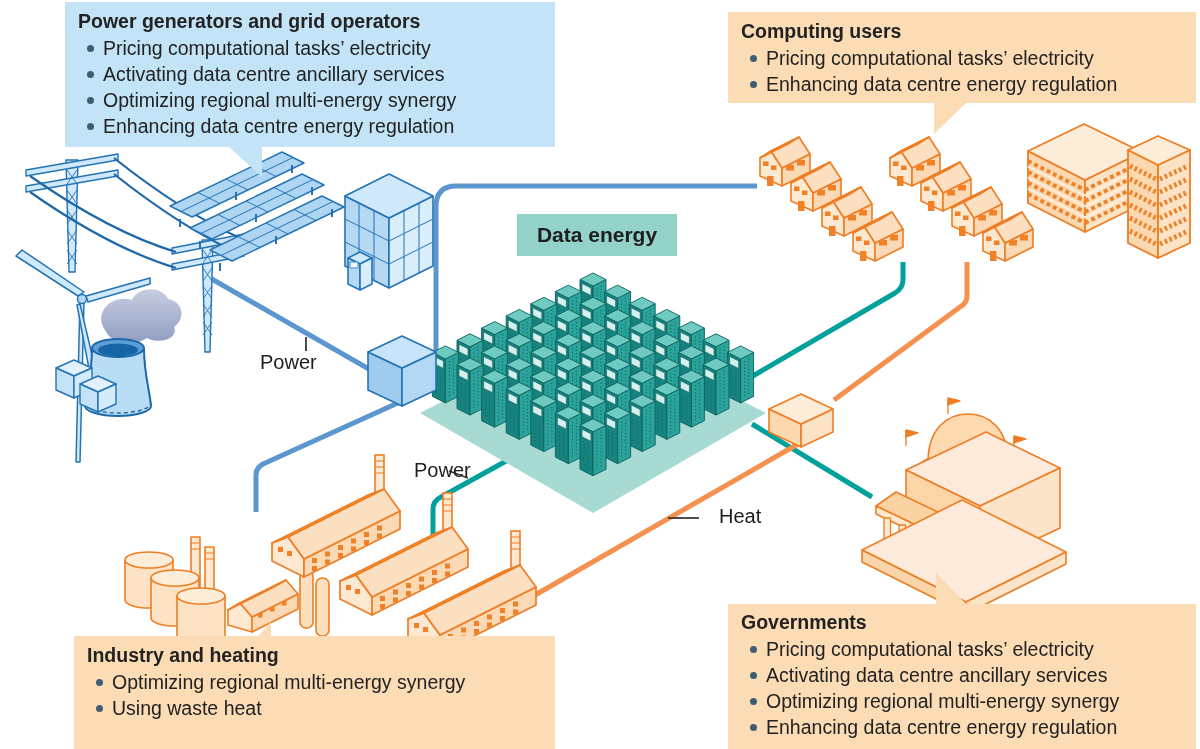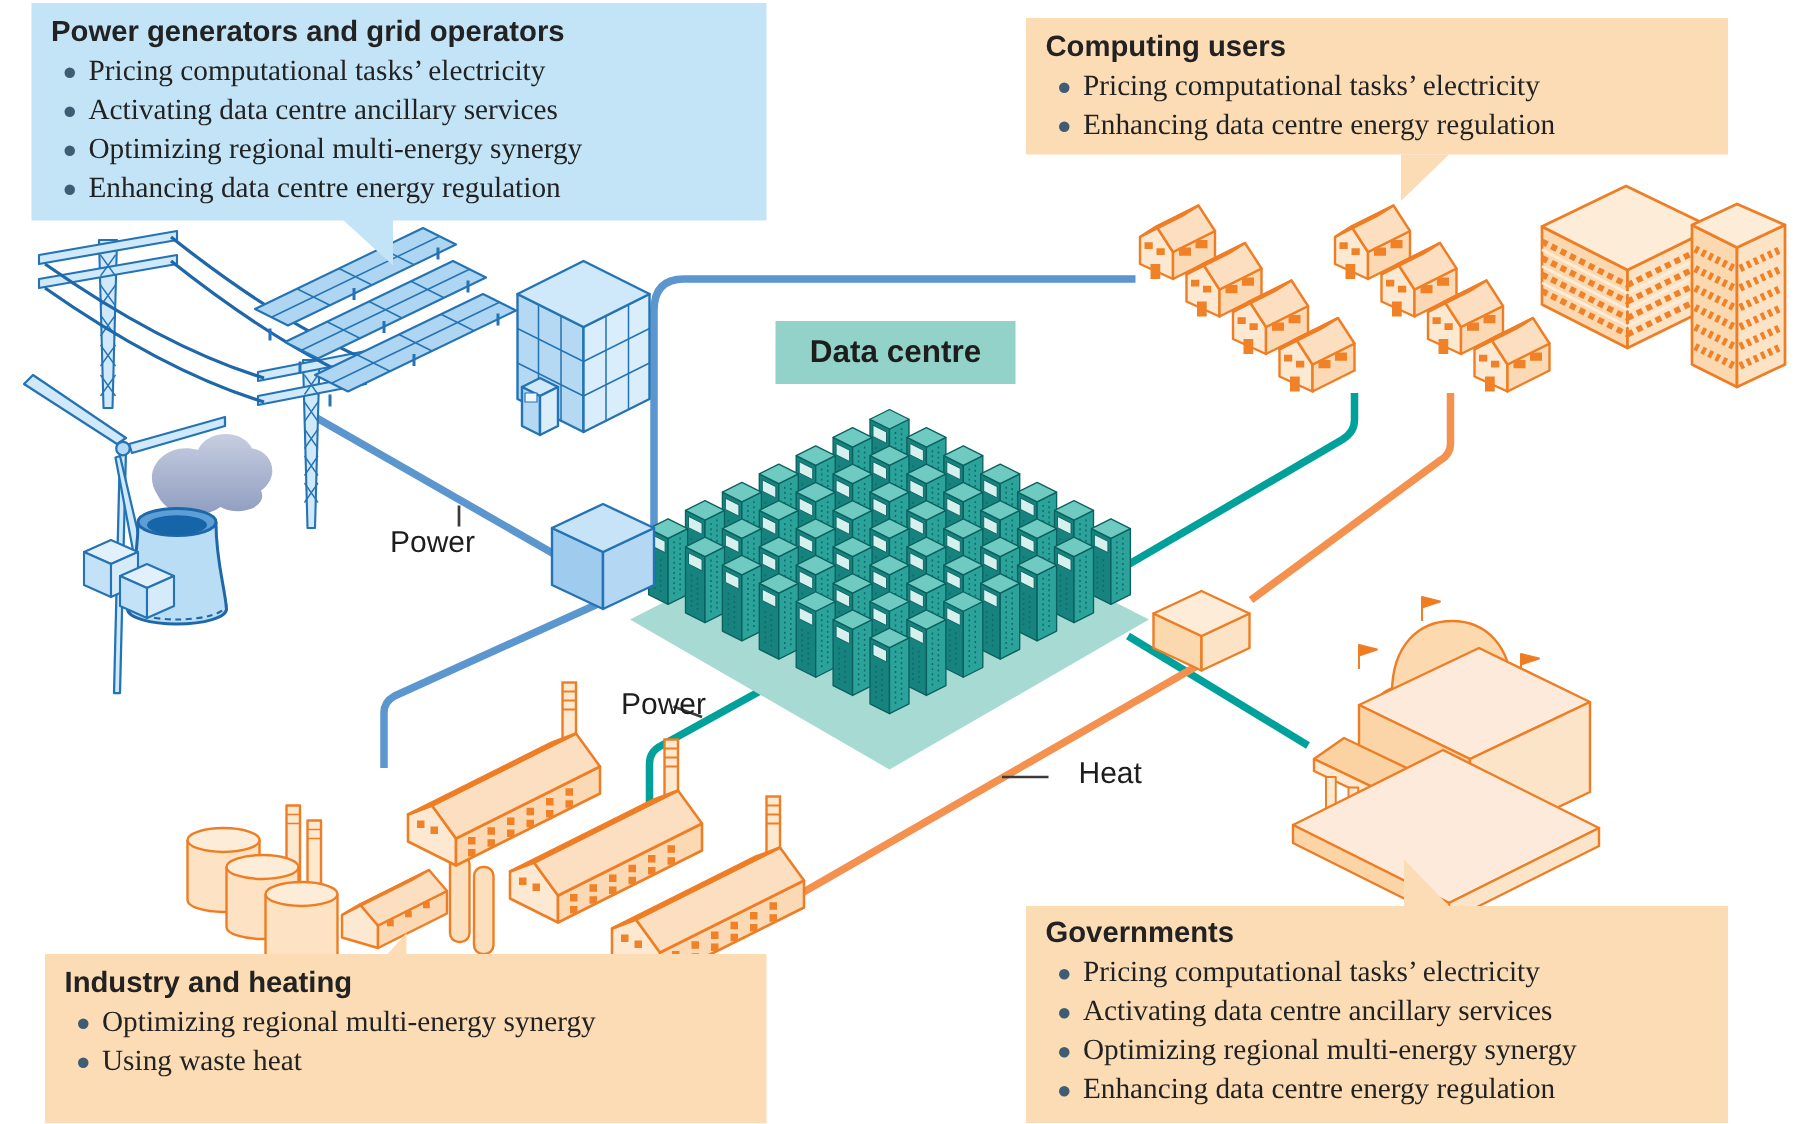--- a/index.html
+++ b/index.html
@@ -11,26 +11,26 @@
     --heat-orange:#f4914e;
     --text-dark:#222222;
     --bullet-color:#3f5c75;
     --blue-stroke:#2473b5;
     --orange-stroke:#ee7d24;
   }
   html,body{margin:0;padding:0;}
   body{font-family:"Liberation Sans", sans-serif; background:#ffffff;}
   .canvas{position:relative;width:1200px;height:749px;background:#fff;overflow:hidden;}
   .art{position:absolute;left:0;top:0;width:1200px;height:749px;}
-  .callout{position:absolute;box-sizing:border-box;padding:7px 12px 16px 13px;color:var(--text-dark);}
+  .callout{position:absolute;box-sizing:border-box;padding:7px 12px 16px 13px;color:var(--text-dark);margin-left:44px;}
   .callout.blue{background:var(--box-blue-bg);}
   .callout.peach{background:var(--box-peach-bg);}
   .co-title{font-size:19.5px;font-weight:bold;line-height:25px;}
   .co-list{list-style:none;margin:1px 0 0 0;padding:0;}
-  .co-item{display:flex;align-items:flex-start;font-size:19.5px;line-height:26px;font-family:Liberation Serif, serif;}
+  .co-item{display:flex;align-items:flex-start;font-size:19.5px;line-height:26px;}
   .dot{width:7px;height:7px;border-radius:50%;background:var(--bullet-color);margin:10px 9px 0 9px;flex:0 0 auto;}
   .flow-label{position:absolute;font-size:20px;line-height:23px;color:#1d1d1d;margin-left:16px;}
   .dc-label{position:absolute;background:var(--label-teal-bg);color:#1d1d1d;font-size:21px;font-weight:bold;display:flex;align-items:center;justify-content:center;}
 </style>
 </head>
 <body>
 
 <div class="canvas">
 
 <svg class="art" viewBox="0 0 1200 749">
@@ -422,18 +422,18 @@
           <span class="dot"></span>
           <span>Optimizing regional multi-energy synergy</span>
         </li>
         <li class="co-item">
           <span class="dot"></span>
           <span>Enhancing data centre energy regulation</span>
         </li>
       </ul>
 </div>
 
-<div class="dc-label" style="left:517px;top:214px;width:160px;height:42px;">Data centre</div>
+<div class="dc-label" style="left:517px;top:214px;width:160px;height:42px;">Data energy</div>
 <div class="flow-label" style="left:244px;top:351px;">Power</div>
 <div class="flow-label" style="left:398px;top:459px;">Power</div>
 <div class="flow-label" style="left:703px;top:505px;">Heat</div>
 
 </div>
 
 </body></html>

